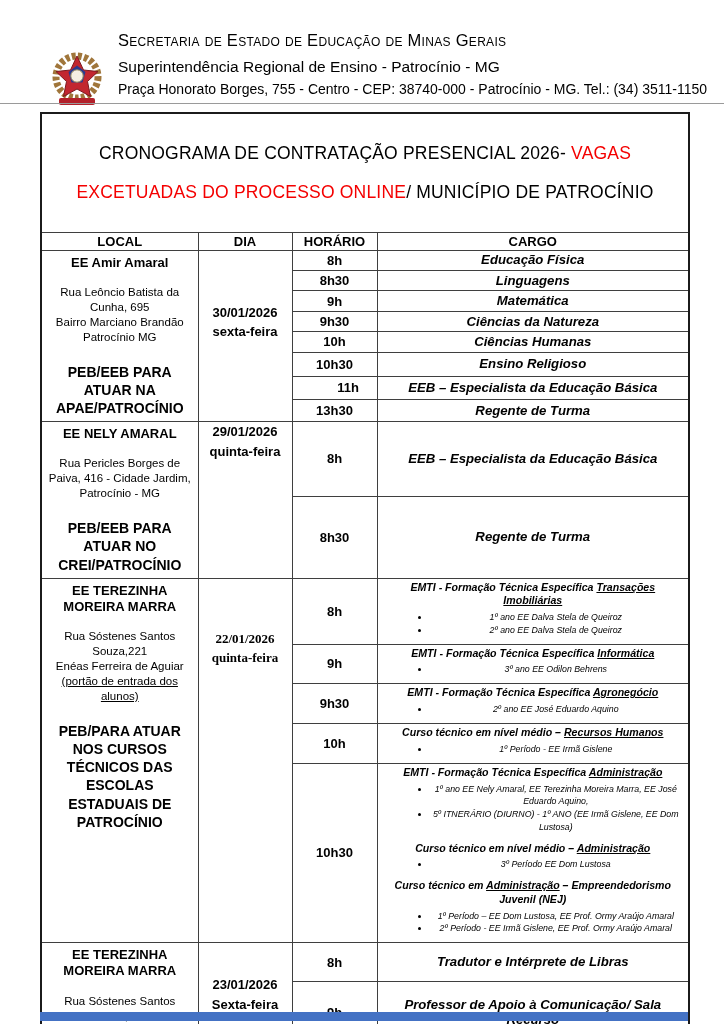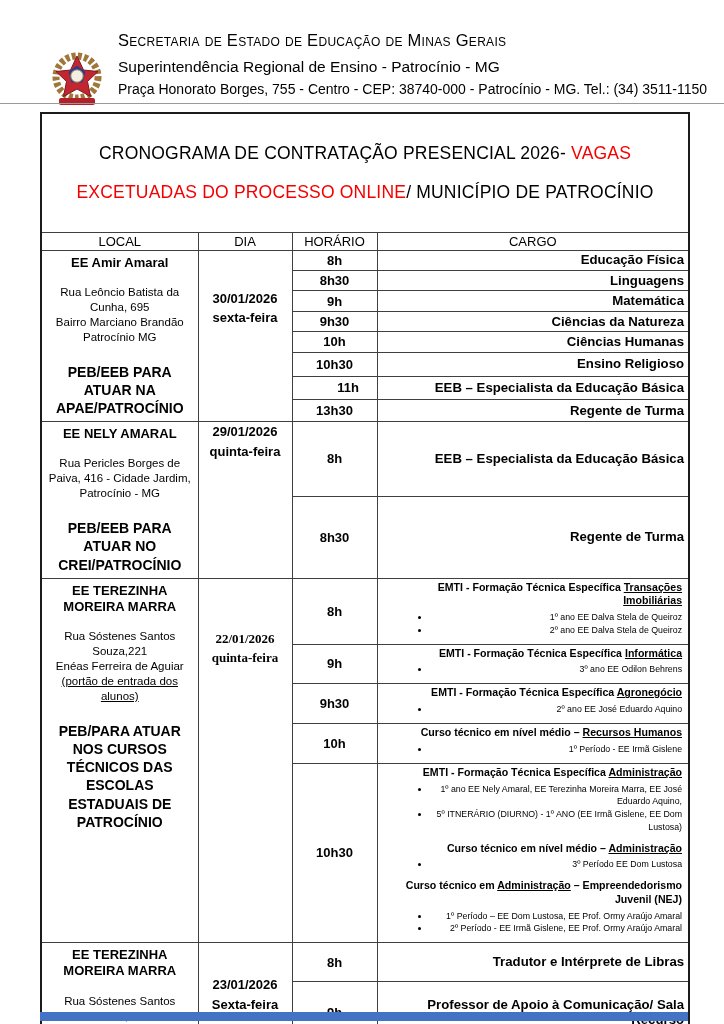--- a/index.html
+++ b/index.html
@@ -19,29 +19,29 @@
   
   table.doc-table {
     position:absolute; top:112px; left:40px; width:648px;
     border-collapse:collapse; table-layout:fixed; border:2px solid #1b1b1b;
   }
   .doc-table td, .doc-table th { border:1px solid #3f3f3f; }
   .title-cell {
     height:119px; text-align:center; vertical-align:middle;
     font-weight:normal; font-size:17.5px; line-height:39px; letter-spacing:.2px;
   }
-  th.col-header { height:18px; font-size:13px; font-weight:normal; text-align:center; padding:0 2px; }
+  th.col-header { height:18px; font-size:13px; font-weight:bold; text-align:center; padding:0 2px; }
   .local-cell { vertical-align:top; text-align:center; padding:4px 3px; }
   .school-name { font-weight:bold; font-size:13px; line-height:1.25; }
   .school-address { font-size:11.5px; line-height:1.3; margin-top:14px; }
   .school-address .u { text-decoration:underline; }
   .school-role { font-weight:bold; font-size:14px; line-height:1.3; margin-top:18px; }
   .day-cell { vertical-align:top; text-align:center; font-weight:bold; font-size:13px; line-height:1.5; }
   .time-cell { text-align:center; vertical-align:middle; font-weight:bold; font-size:13px; padding:1px 2px; }
-  .cargo-cell { vertical-align:middle; text-align:right; padding:1px 4px; }
+  .cargo-cell { vertical-align:middle; text-align:center; padding:1px 4px;font-style:italic; }
   .cargo-cell.rich { vertical-align:top; padding:2px 6px 4px 6px; }
   .cargo-text { font-weight:bold; font-size:13.2px; line-height:1.2; }
   .course-heading { font-weight:bold; font-size:10.6px; line-height:1.3; margin-top:8px; }
   .course-heading:first-child { margin-top:0; }
   .course-heading .u { text-decoration:underline; }
   ul.bullet-list { margin:3px 0 3px 0; padding-left:46px; }
   li.bullet-item { font-size:8.8px; line-height:1.45; list-style:disc; }
   
   .accent-bar { position:absolute; left:40px; top:1012px; width:648px; height:9px; }
 </style>
@@ -92,21 +92,21 @@
         <tr>
           <td class="local-cell" rowspan="8">
             <div class="school-name">EE Amir Amaral</div>
             <div class="school-address">
               <div>Rua Leôncio Batista da Cunha, 695</div>
               <div>Bairro Marciano Brandão</div>
               <div>Patrocínio MG</div>
             </div>
             <div class="school-role">PEB/EEB PARA ATUAR NA APAE/PATROCÍNIO</div>
           </td>
-          <td class="day-cell" rowspan="8" style="padding-top: 38px;">
+          <td class="day-cell" rowspan="8" style="padding-top: 52px;">
             <div class="day-date">30/01/2026</div>
             <div class="day-weekday">sexta-feira</div>
           </td>
           <td class="time-cell" style="height: 18px;">8h</td>
           <td class="cargo-cell">
             <div class="cargo-text">Educação Física</div>
           </td>
         </tr>
         <tr>
           <td class="time-cell" style="height: 18px;">8h30</td>

